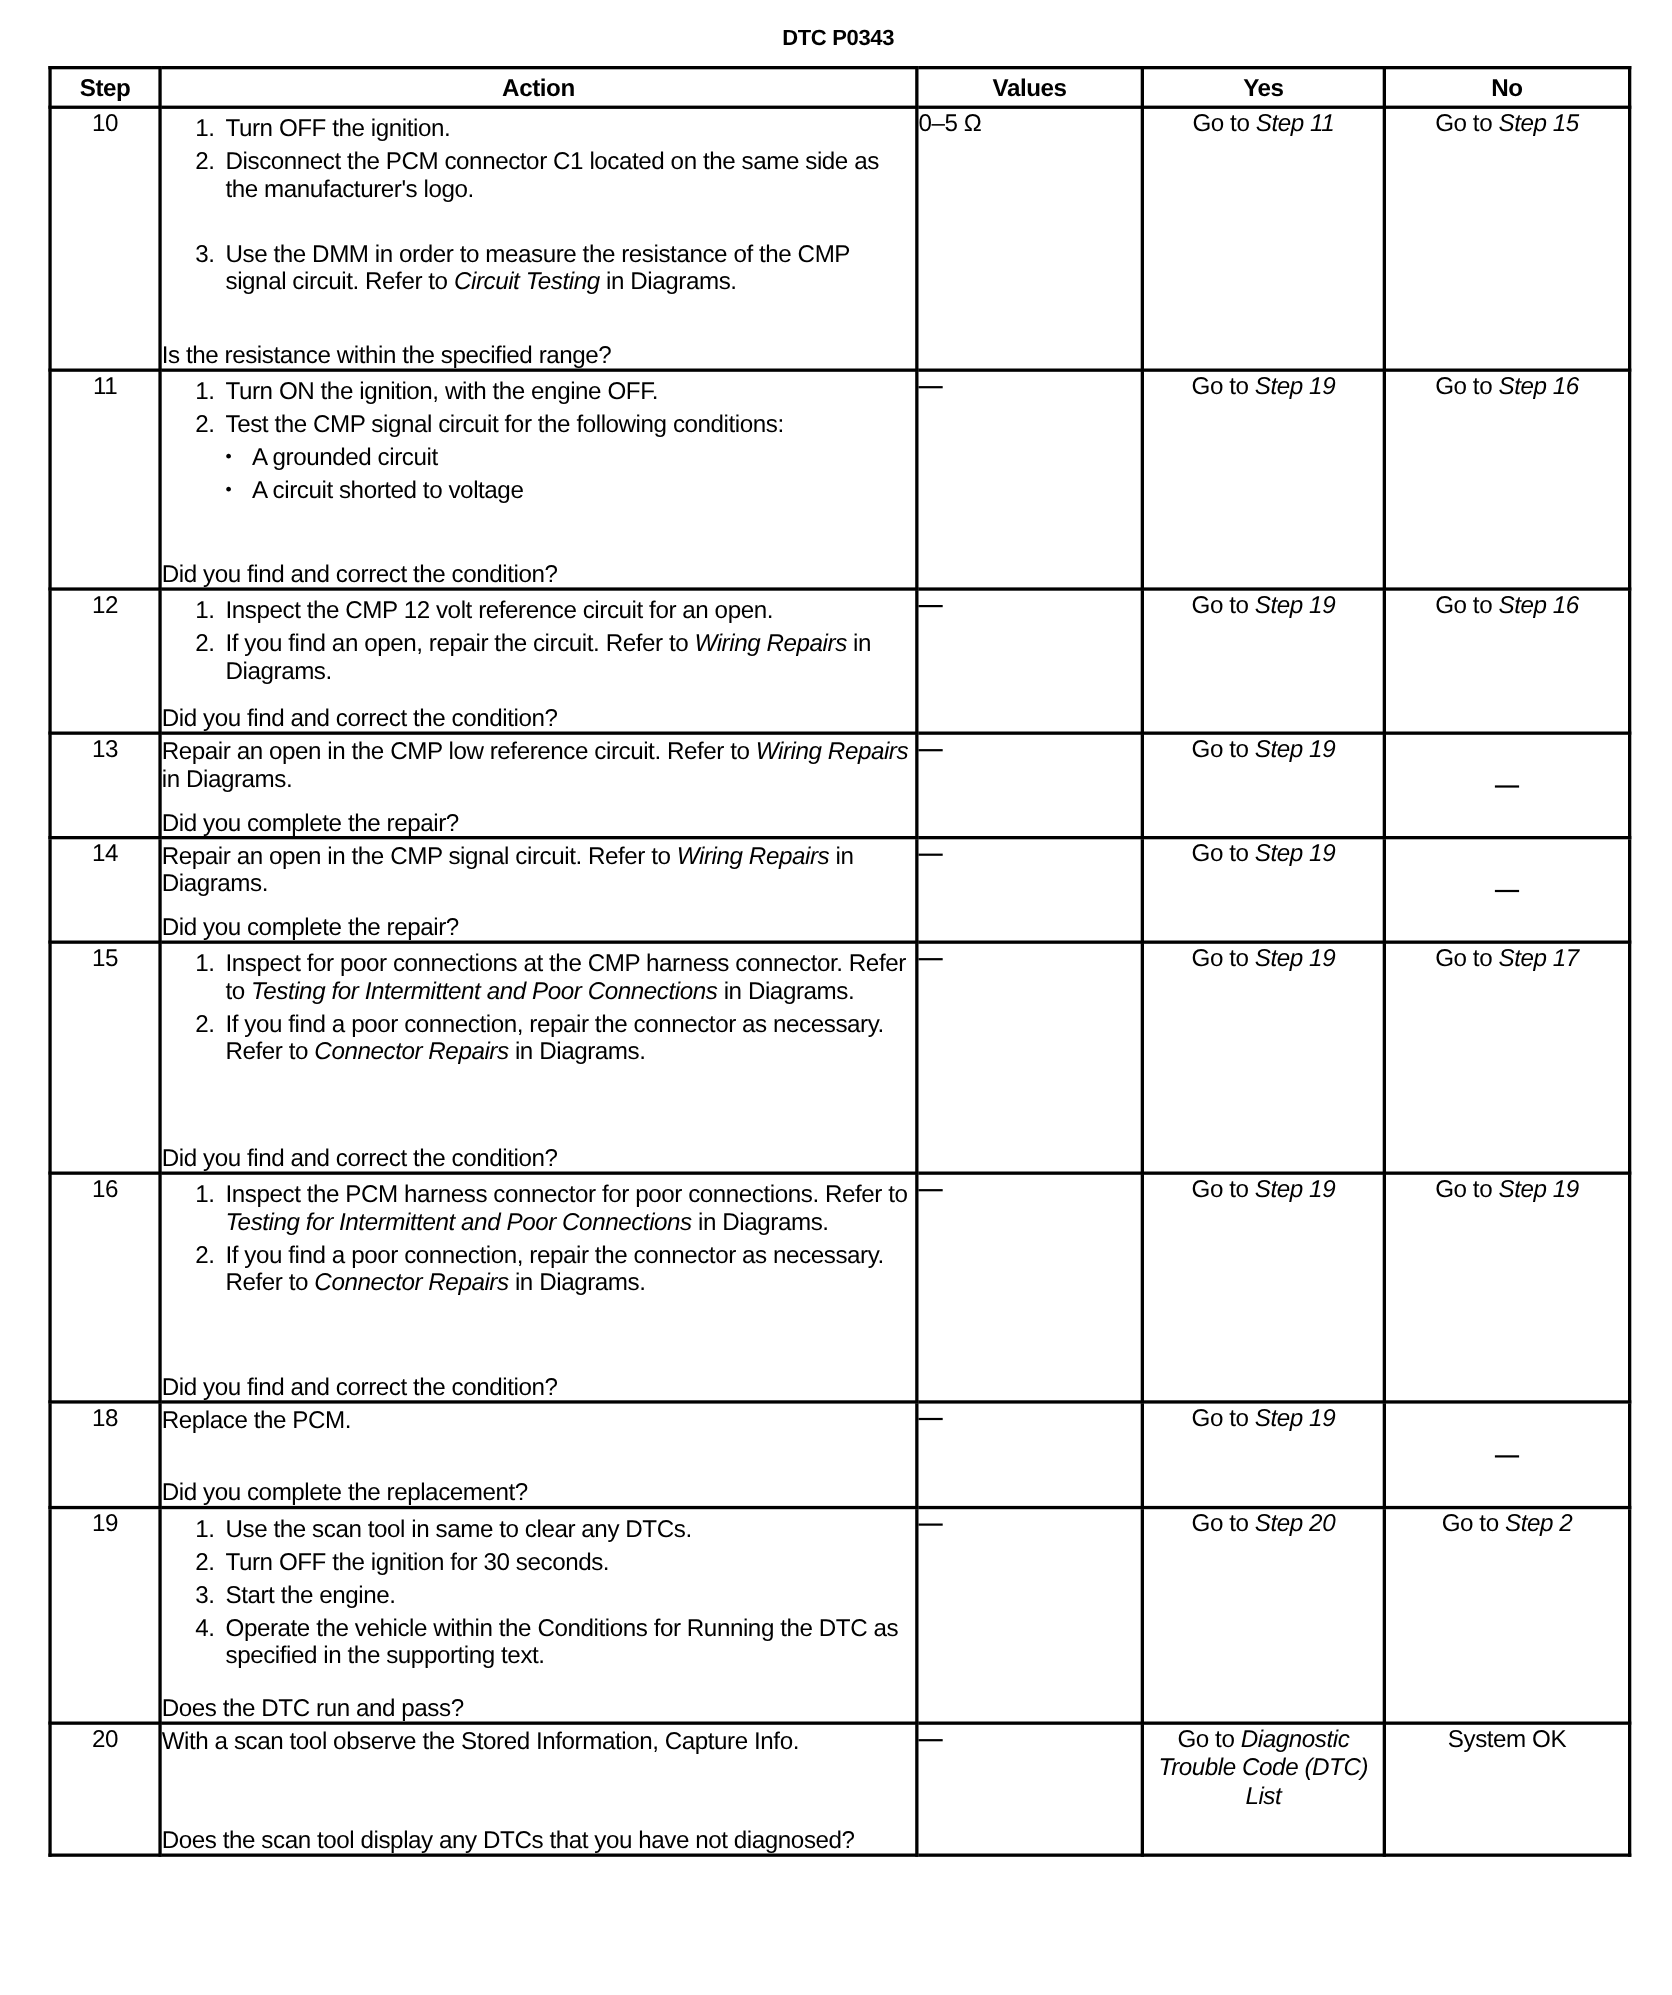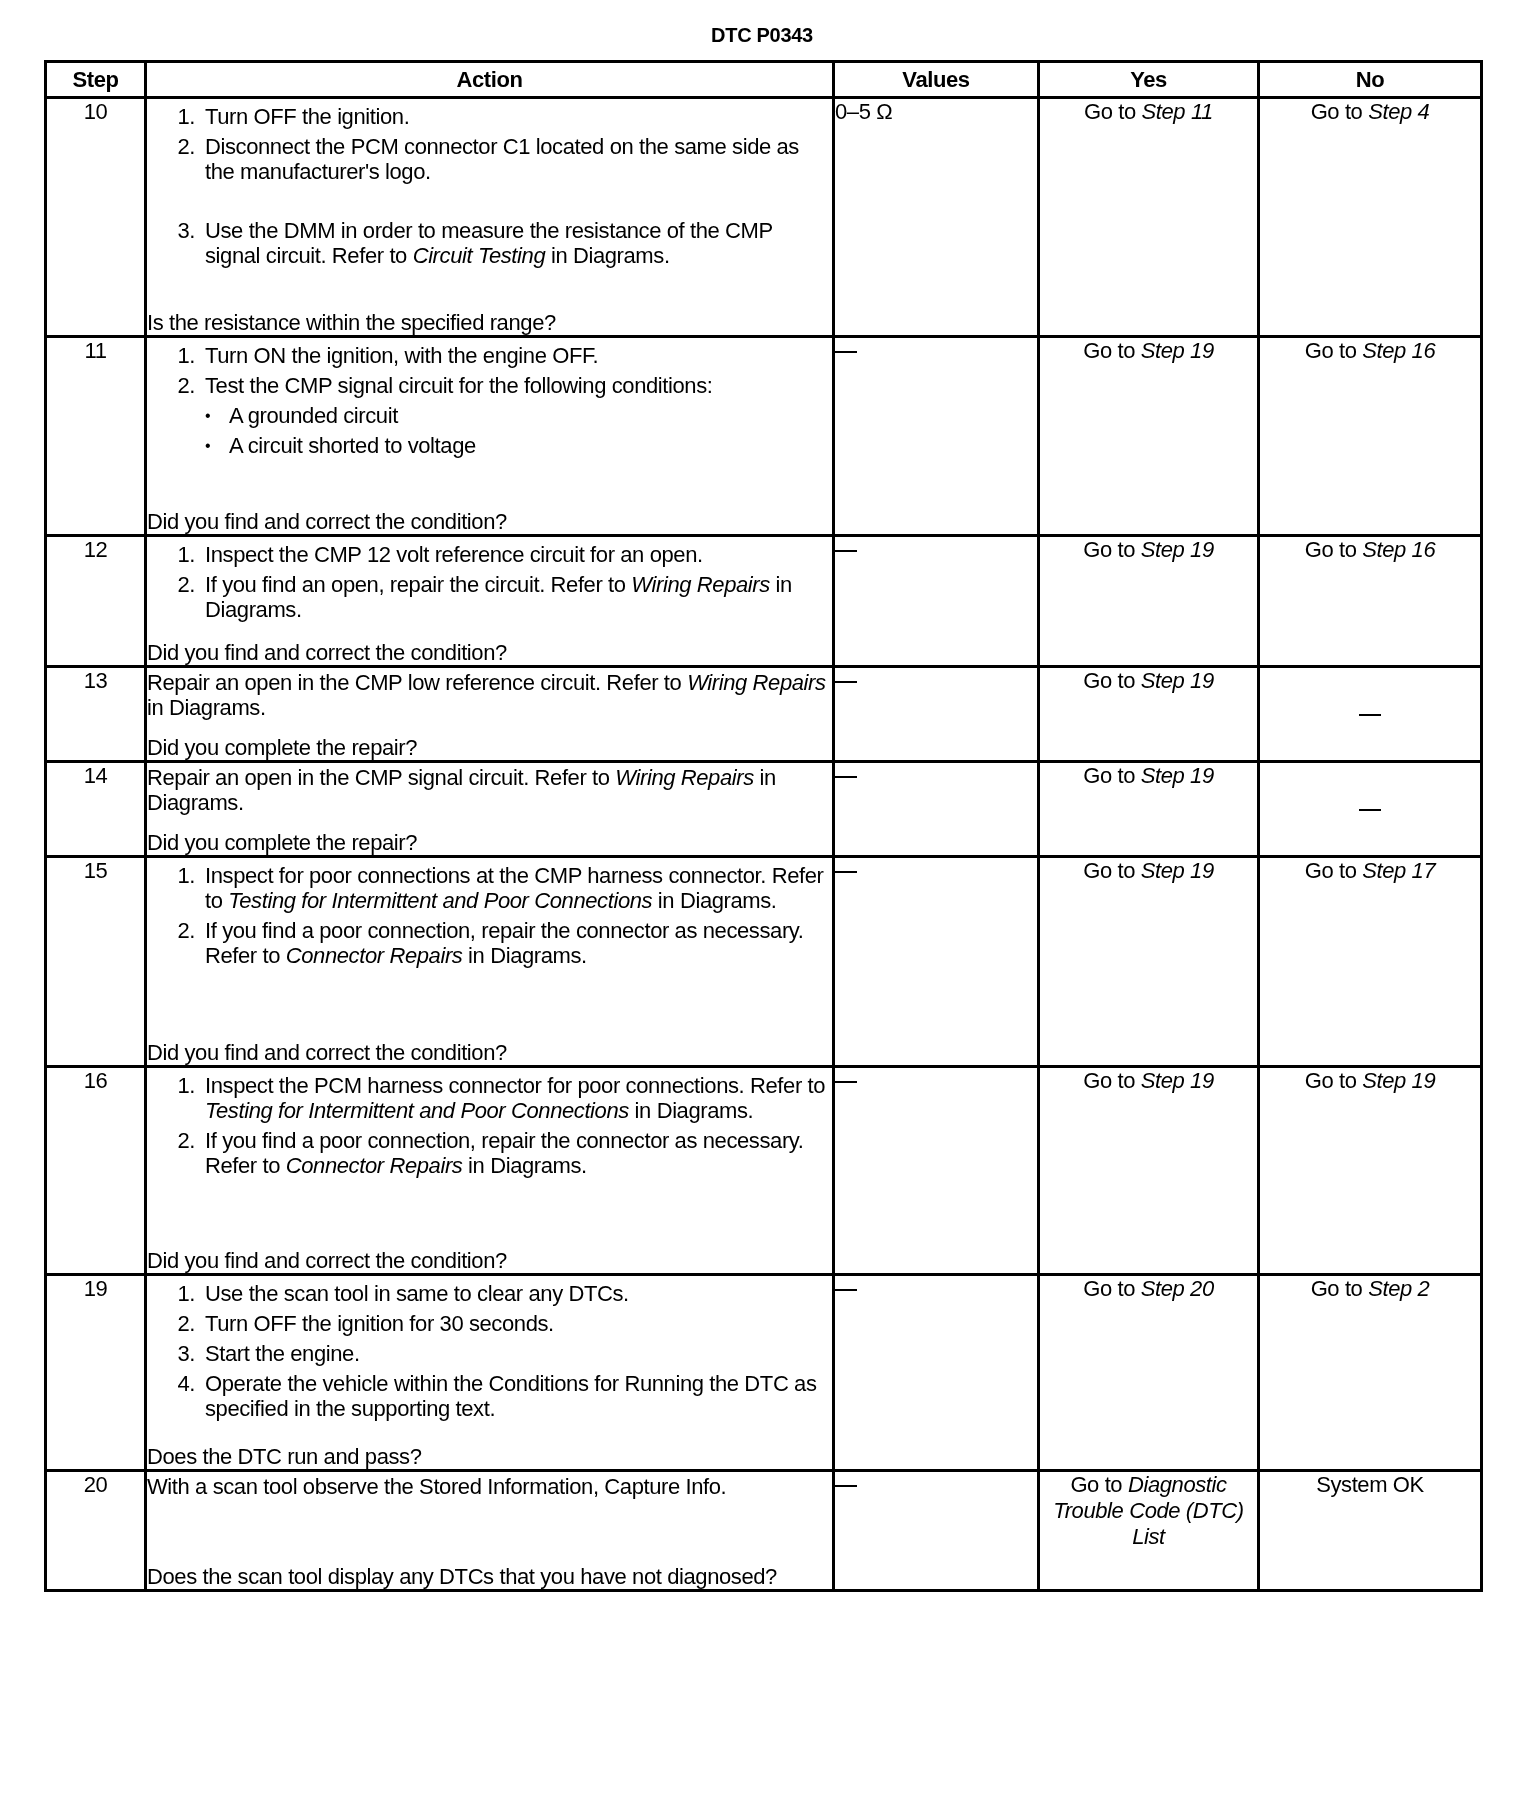--- a/index.html
+++ b/index.html
@@ -72,21 +72,21 @@
                   <span class="num">3.</span>
                   <span class="txt"><span>Use the DMM in order to measure the resistance of the CMP signal circuit. Refer to </span><em>Circuit Testing</em><span> in Diagrams.</span></span>
                 </li>
               </ol>
             </div>
             <div class="question">Is the resistance within the specified range?</div>
           </div>
         </td>
         <td class="values">0–5 Ω</td>
         <td class="yes"><span>Go to </span><em>Step 11</em></td>
-        <td class="no"><span>Go to </span><em>Step 4</em></td>
+        <td class="no"><span>Go to </span><em>Step 15</em></td>
       </tr>
       <tr style="height: 199px;">
         <td class="step">11</td>
         <td class="action" style="height: 194px;">
           <div class="action-inner">
             <div>
               <ol class="steps">
                 <li>
                   <span class="num">1.</span>
                   <span class="txt"><span>Turn ON the ignition, with the engine OFF.</span></span>
@@ -203,20 +203,34 @@
                   <span class="txt"><span>If you find a poor connection, repair the connector as necessary. Refer to </span><em>Connector Repairs</em><span> in Diagrams.</span></span>
                 </li>
               </ol>
             </div>
             <div class="question">Did you find and correct the condition?</div>
           </div>
         </td>
         <td class="values"><span class="dash"></span></td>
         <td class="yes"><span>Go to </span><em>Step 19</em></td>
         <td class="no"><span>Go to </span><em>Step 19</em></td>
+      </tr>
+      <tr style="height: 96px;">
+        <td class="step">18</td>
+        <td class="action" style="height: 91px;">
+          <div class="action-inner">
+            <div>
+              <div class="plain"><span>Replace the PCM.</span></div>
+            </div>
+            <div class="question">Did you complete the replacement?</div>
+          </div>
+        </td>
+        <td class="values"><span class="dash"></span></td>
+        <td class="yes"><span>Go to </span><em>Step 19</em></td>
+        <td class="no" style="vertical-align: middle;"><span class="dash"></span></td>
       </tr>
       <tr style="height: 196px;">
         <td class="step">19</td>
         <td class="action" style="height: 191px;">
           <div class="action-inner">
             <div>
               <ol class="steps">
                 <li>
                   <span class="num">1.</span>
                   <span class="txt"><span>Use the scan tool in same to clear any DTCs.</span></span>

